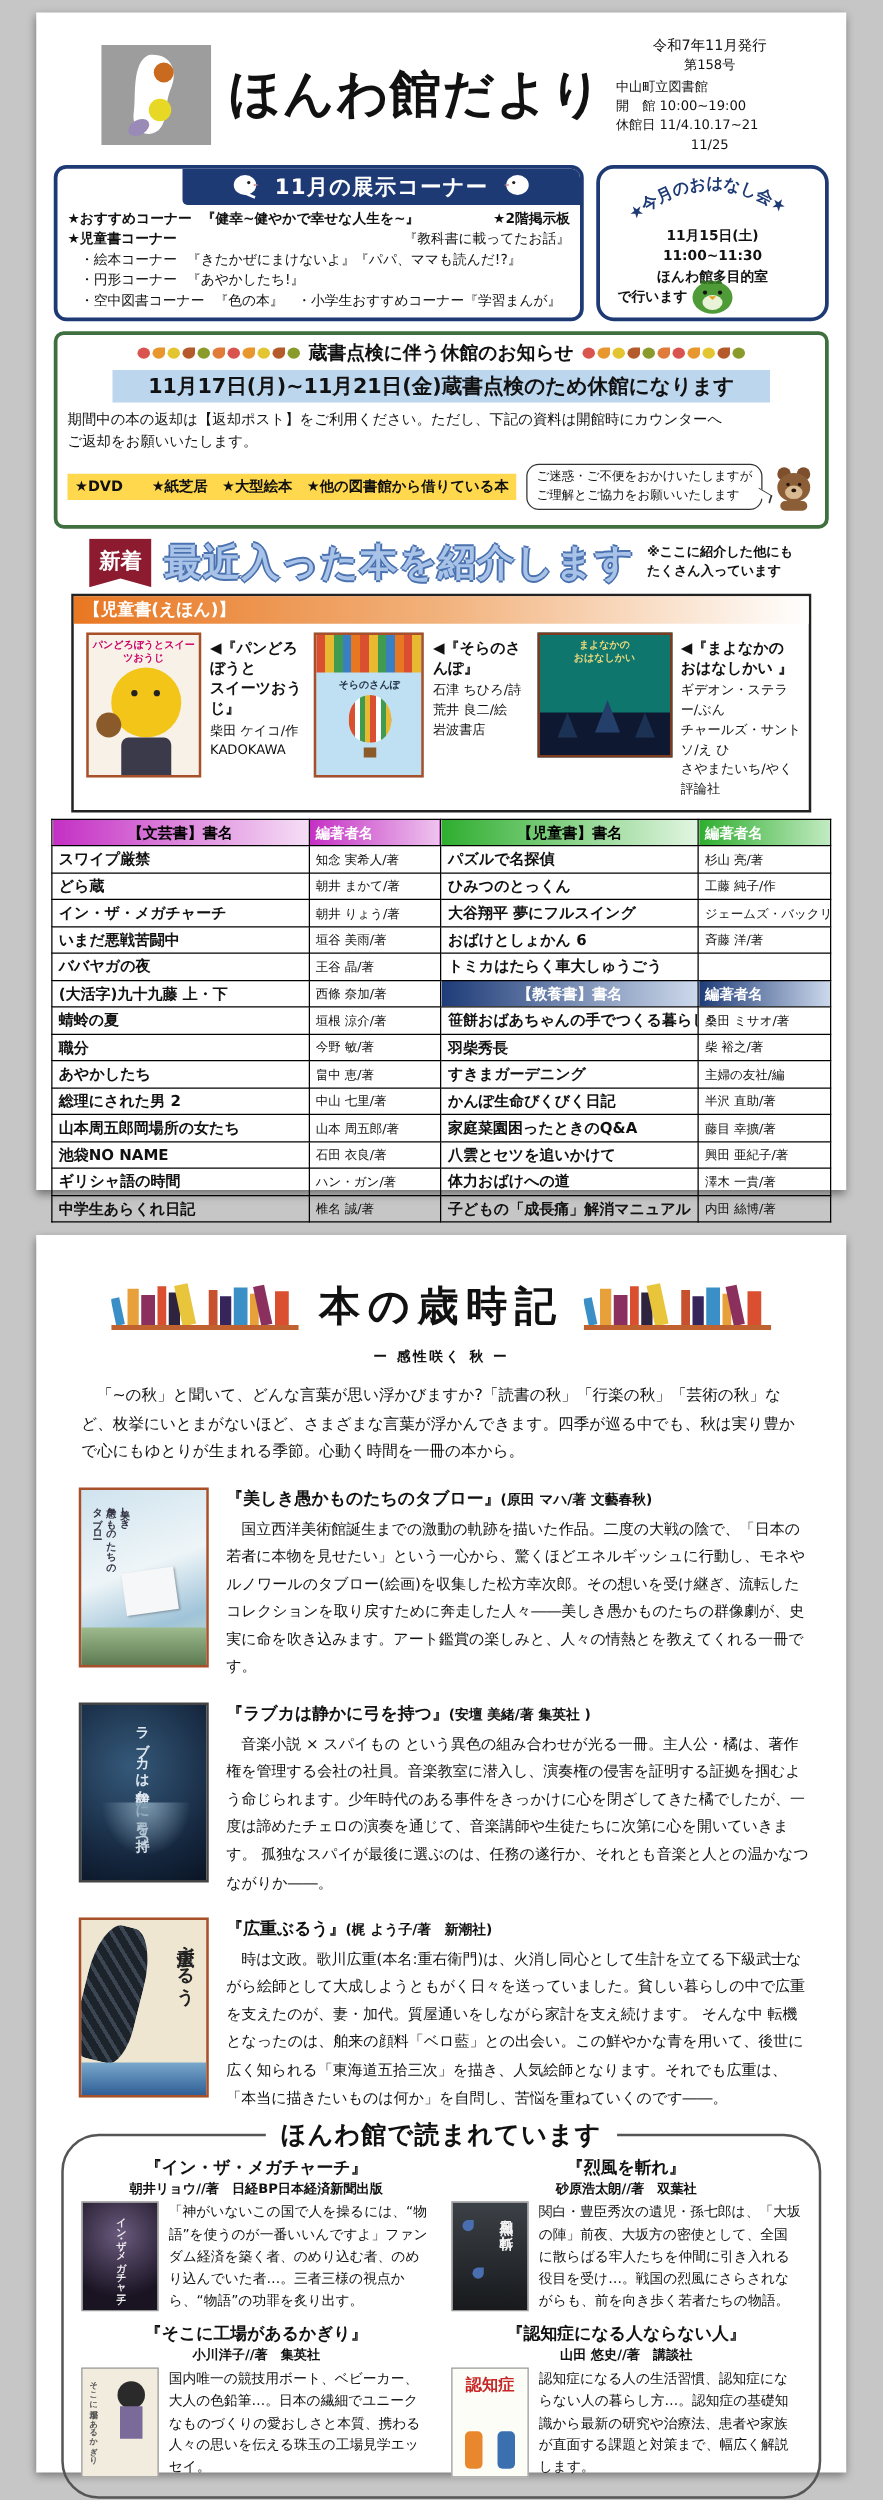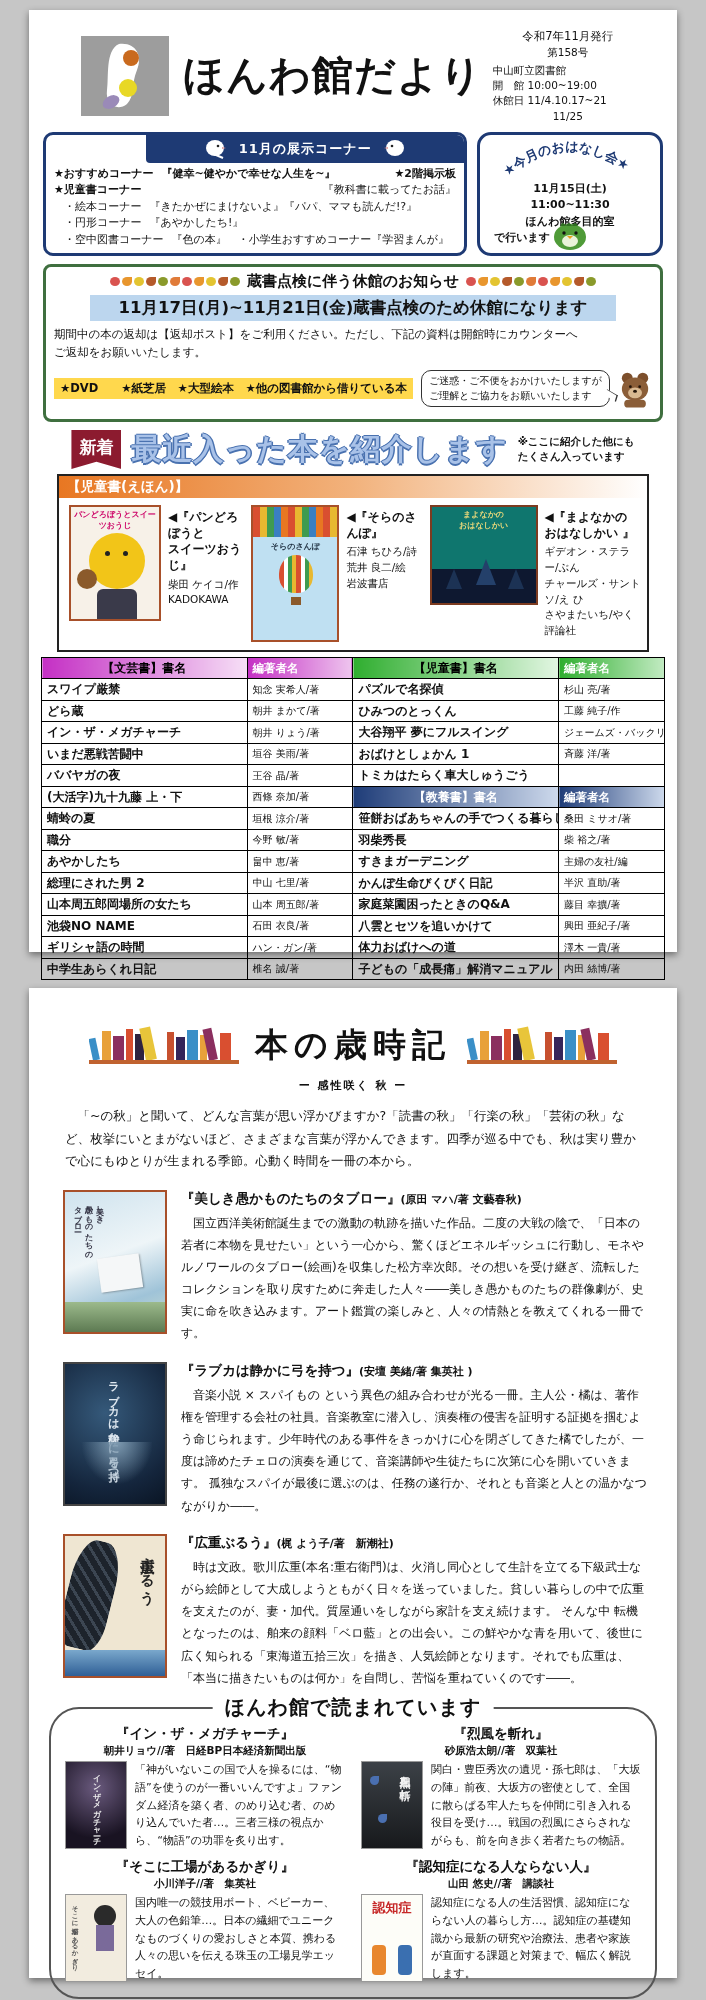--- a/index.html
+++ b/index.html
@@ -13,21 +13,21 @@
   .logo { width:88px; height:80px; flex-shrink:0; }
   .hdr-title { font-size:41px; font-weight:900; letter-spacing:1px; margin-left:14px; white-space:nowrap; }
   .hdr-info { margin-left:10px; font-size:10.5px; line-height:1.45; width:150px; }
   .hdr-info .c { text-align:center; }
   .hdr-info .b1 { font-size:11.5px; }
 
   
   .boxrow { display:flex; gap:10px; margin:4px 2px 0 2px; }
   .exhibit { flex:1; border:3px solid #1e3a74; border-radius:10px; padding-bottom:5px; overflow:hidden; }
   .exhibit-bar { margin-left:24%; background:#1e3a74; color:#fff; display:flex; align-items:center; justify-content:center; gap:10px; padding:3px 4px; border-bottom-left-radius:4px; }
-  .exhibit-bar .t { font-size:13px; font-weight:900; letter-spacing:1px; }
+  .exhibit-bar .t { font-size:17px; font-weight:900; letter-spacing:1px; }
   .exhibit-body { font-size:11px; font-weight:bold; padding:3px 8px 0 8px; line-height:1.5; }
   .exline { display:flex; justify-content:space-between; }
   .exline .lab { white-space:nowrap; }
   .exline .txt { flex:1; margin-left:8px; }
   .exline .rgt { white-space:nowrap; }
   .indent { padding-left:10px; }
   .ohanashi { width:186px; flex-shrink:0; border:3px solid #1e3a74; border-radius:14px; text-align:center; position:relative; padding-top:2px; }
   .ohanashi .ln { font-size:11px; font-weight:bold; line-height:1.5; }
   .ohanashi svg.arc { display:block; margin:0 auto; }
   .kappa { position:absolute; left:50%; transform:translateX(-50%); bottom:2px; }
@@ -50,21 +50,21 @@
   .badge { background:#8c1b2f; color:#fff; font-size:17px; font-weight:900; padding:6px 8px 10px 8px; clip-path:polygon(0 0,100% 0,100% 100%,50% 82%,0 100%); }
   .banner-title { font-size:30px; font-weight:900; letter-spacing:1px; color:#a9c2e8; text-shadow:-1.5px 0 #4a72b0, 1.5px 0 #4a72b0, 0 -1.5px #4a72b0, 0 1.5px #4a72b0; white-space:nowrap; }
   .banner-note { font-size:10.5px; font-weight:bold; line-height:1.5; }
 
   
   .showcase { border:2px solid #222; margin:0 16px; }
   .showcase-hd { background:linear-gradient(to right,#e87722,#f2b27c,#ffffff); color:#fff; font-weight:900; font-size:13.5px; padding:2px 8px; }
   .show-row { display:flex; padding:7px 6px 8px 10px; gap:7px; }
   .cov { border:2px solid #a8502a; flex-shrink:0; position:relative; overflow:hidden; }
   .cov.c1 { width:92px; height:116px; background:#f7f1e8; }
-  .cov.c2 { width:88px; height:137px; background:#bfe0f2; }
+  .cov.c2 { width:88px; height:116px; background:#bfe0f2; }
   .cov.c3 { width:108px; height:100px; background:#0f766e; border-color:#7c3b20; }
   .covtext { font-size:8px; font-weight:bold; text-align:center; display:block; padding-top:2px; }
   .show-info { font-size:10.5px; line-height:1.5; padding-top:4px; }
   .show-info .ttl { font-size:12px; font-weight:900; white-space:pre-line; line-height:1.35; margin-bottom:3px; }
 
   
   table.nb { border-collapse:collapse; width:100%; margin:5px 0 0 0; table-layout:fixed; }
   table.nb td, table.nb th { border:1.5px solid #000; padding:1px 5px; height:21.5px; overflow:hidden; white-space:nowrap; }
   table.nb .w1 { width:33%; } table.nb .w2 { width:17%; } table.nb .w3 { width:33%; } table.nb .w4 { width:17%; }
   .h1 { background:linear-gradient(90deg,#c42fc4,#f6dff6); color:#000; font-size:12px; text-align:center; font-weight:900; }
@@ -329,21 +329,21 @@
         </tr>
         <tr>
           <td class="w1 cell-t">イン・ザ・メガチャーチ</td>
           <td class="w2 cell-a">朝井 りょう/著</td>
           <td class="w3 cell-t">大谷翔平 夢にフルスイング</td>
           <td class="w4 cell-a">ジェームズ・バックリー・ジュニア</td>
         </tr>
         <tr>
           <td class="w1 cell-t">いまだ悪戦苦闘中</td>
           <td class="w2 cell-a">垣谷 美雨/著</td>
-          <td class="w3 cell-t">おばけとしょかん 1</td>
+          <td class="w3 cell-t">おばけとしょかん 6</td>
           <td class="w4 cell-a">斉藤 洋/著</td>
         </tr>
         <tr>
           <td class="w1 cell-t">ババヤガの夜</td>
           <td class="w2 cell-a">王谷 晶/著</td>
           <td class="w3 cell-t">トミカはたらく車大しゅうごう</td>
           <td class="w4 cell-a"></td>
         </tr>
         <tr>
           <td class="w1 cell-t">(大活字)九十九藤 上・下</td>

